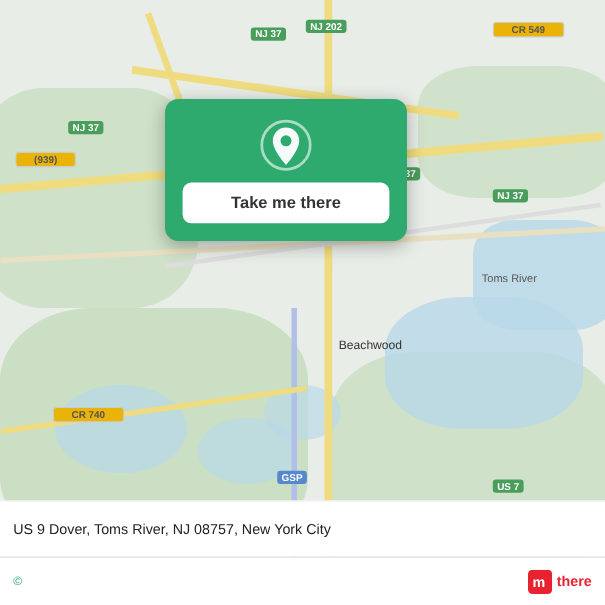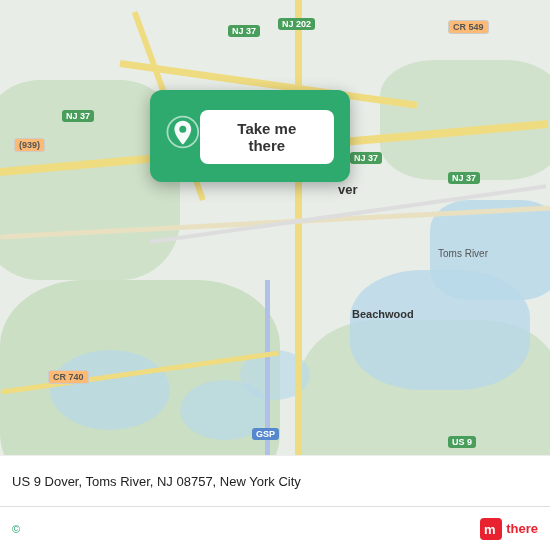--- a/index.html
+++ b/index.html
@@ -49,24 +49,25 @@
       position: absolute;
       background: #c8ddc0;
       border-radius: 30%;
     }
 
     
     .map-popup {
       position: absolute;
       left: 150px;
       top: 90px;
-      width: 200px;
+      width: 220px;
       background: #2eaa6e;
       border-radius: 12px;
       display: flex;
+      flex-direction: column;
       align-items: center;
       padding: 18px 16px 16px;
       box-shadow: 0 4px 16px rgba(0,0,0,0.3);
       z-index: 100;
     }
 
     .map-pin-icon {
       width: 48px;
       height: 48px;
       margin-bottom: 10px;
@@ -149,36 +150,35 @@
     }
 
     .road-label-blue {
       background: #5588cc;
       color: white;
       border-radius: 3px;
       padding: 1px 4px;
     }
 
     .road-label-cream {
-      background: #fdba74;
+      background: #eab308;
       color: #555;
       border-radius: 3px;
-      padding: 1px 4px;
+      padding: 1px 16px;
       border: 1px solid #ccc;
       text-align: center;
     }
 
     
     .place-label {
       position: absolute;
       font-size: 11px;
       color: #333;
-      font-weight: 700;
-      z-index: 10;
-      margin-left: 44px;
+      font-weight: 400;
+      z-index: 10;
     }
 
     
     .toms-river-label {
       position: absolute;
       font-size: 10px;
       color: #555;
       z-index: 10;
     }
 
@@ -222,21 +222,21 @@
 
   <span class="road-label road-label-green" style="top:25px;left:228px;">NJ 37</span>
   <span class="road-label road-label-green" style="top:18px;left:278px;">NJ 202</span>
   <span class="road-label road-label-green" style="top:110px;left:62px;">NJ 37</span>
   <span class="road-label road-label-green" style="top:152px;left:350px;">NJ 37</span>
   <span class="road-label road-label-green" style="top:172px;left:448px;">NJ 37</span>
   <span class="road-label road-label-cream" style="top:20px;left:448px;">CR 549</span>
   <span class="road-label road-label-cream" style="top:138px;left:14px;">(939)</span>
   <span class="road-label road-label-cream" style="top:370px;left:48px;">CR 740</span>
   <span class="road-label road-label-blue" style="top:428px;left:252px;">GSP</span>
-  <span class="road-label road-label-green" style="top:436px;left:448px;">US 9</span>
+  <span class="road-label road-label-green" style="top:436px;left:448px;">US 7</span>
 
   <span class="dover-label" style="top:182px;left:338px;">ver</span>
   <span class="place-label" style="top:308px;left:308px;">Beachwood</span>
   <span class="toms-river-label" style="top:248px;left:438px;">Toms River</span>
 
   <div class="map-popup">
 
     <svg class="map-pin-icon" viewBox="0 0 48 48" xmlns="http://www.w3.org/2000/svg">
       <circle cx="24" cy="24" r="22" fill="none" stroke="white" stroke-width="2.5" opacity="0.6"></circle>
       <path d="M24 8 C17 8 12 13.5 12 20 C12 29 24 42 24 42 C24 42 36 29 36 20 C36 13.5 31 8 24 8Z" fill="white" opacity="0.95"></path>

